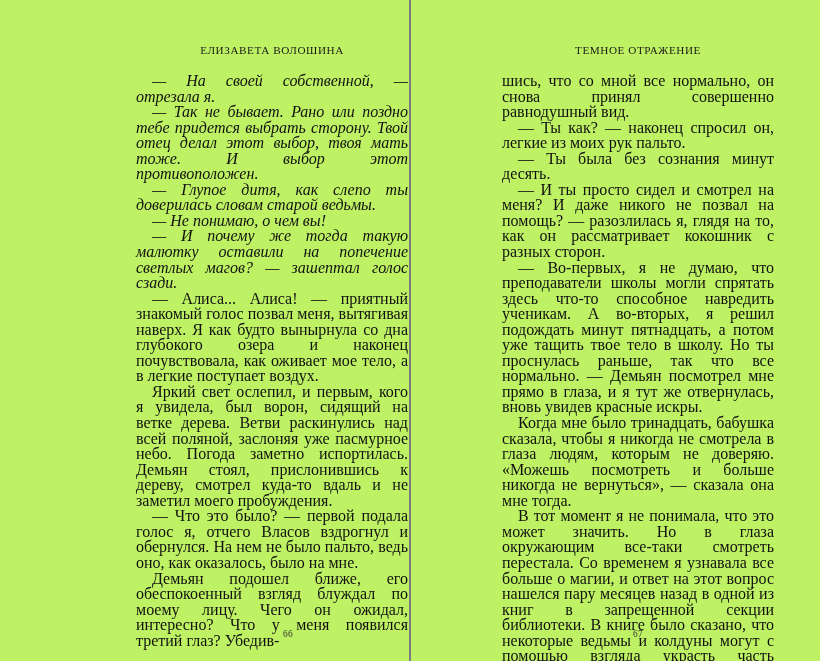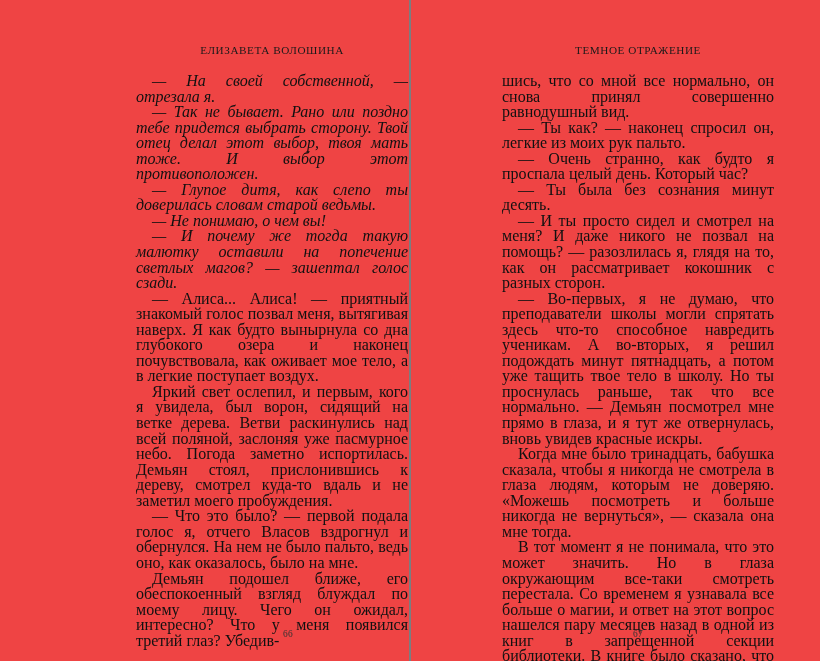--- a/index.html
+++ b/index.html
@@ -33,21 +33,21 @@
     height: 661px;
     background: #7b7d80;
     z-index: 5;
   }
 
   .page {
     position: relative;
     width: 410px;
     height: 661px;
     box-sizing: border-box;
-    background: #ef4444;
+    background: #bef264;
   }
 
   .page-inner {
     position: absolute;
     top: 44px;
     width: 272px;
     bottom: 26px;
   }
   .page-left .page-inner  { left: 136px; }
   .page-right .page-inner { left: 92px; }
@@ -119,21 +119,20 @@
     </div>
     <div class="folio">66</div>
   </div>
 
   <div class="page page-right">
     <div class="page-inner">
       <div class="running-head">ТЕМНОЕ ОТРАЖЕНИЕ</div>
       <div class="body-text">
         <p class="noindent">шись, что со мной все нормально, он снова принял совершенно равнодушный вид.</p>
         <p>— Ты как? — наконец спросил он, легкие из моих рук пальто.</p>
-        <p>— Очень странно, как будто я проспала целый день. Который час?</p>
         <p>— Ты была без сознания минут десять.</p>
         <p>— И ты просто сидел и смотрел на меня? И даже никого не позвал на помощь? — разозлилась я, глядя на то, как он рассматривает кокошник с разных сторон.</p>
         <p>— Во-первых, я не думаю, что преподаватели школы могли спрятать здесь что-то способное навредить ученикам. А во-вторых, я решил подождать минут пятнадцать, а потом уже тащить твое тело в школу. Но ты проснулась раньше, так что все нормально. — Демьян посмотрел мне прямо в глаза, и я тут же отвернулась, вновь увидев красные искры.</p>
         <p>Когда мне было тринадцать, бабушка сказала, чтобы я никогда не смотрела в глаза людям, которым не доверяю. «Можешь посмотреть и больше никогда не вернуться», — сказала она мне тогда.</p>
         <p>В тот момент я не понимала, что это может значить. Но в глаза окружающим все-таки смотреть перестала. Со временем я узнавала все больше о магии, и ответ на этот вопрос нашелся пару месяцев назад в одной из книг в запрещенной секции библиотеки. В книге было сказано, что некоторые ведьмы и колдуны могут с помощью взгляда украсть часть воспоминаний и заменить их на новые. И в телепатии зрительный контакт играет большую роль, ведь можно четче уловить мысль находящегося рядом человека.</p>
       </div>
     </div>
     <div class="folio">67</div>
   </div>
 

